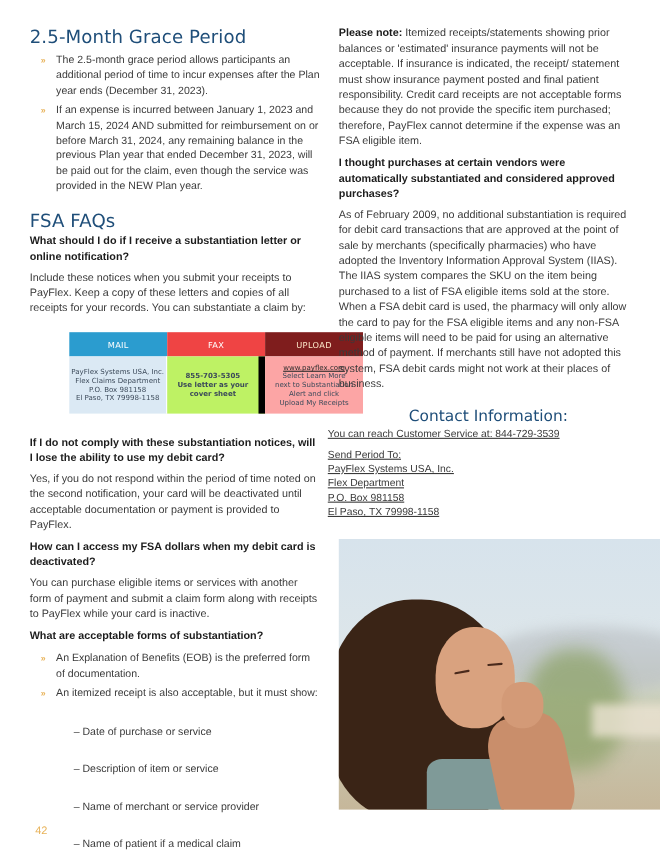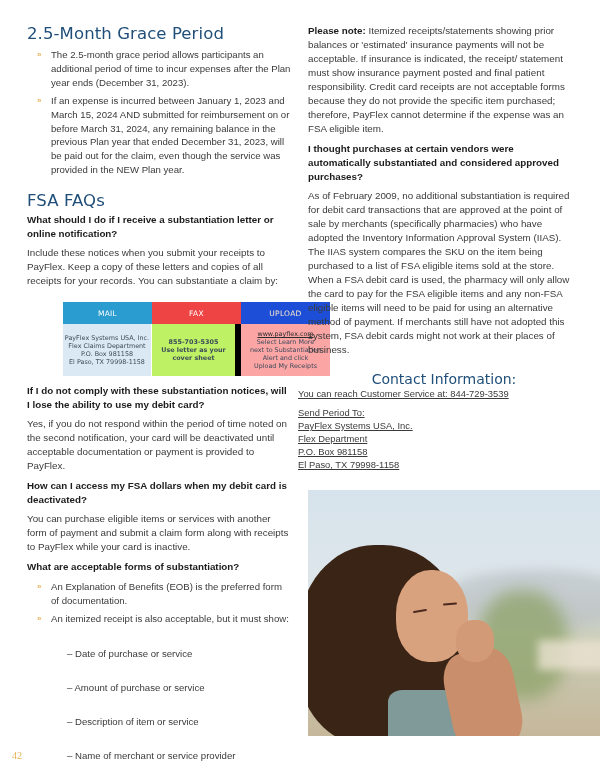--- a/index.html
+++ b/index.html
@@ -58,21 +58,21 @@
     font-size: 7.5px; letter-spacing: 0.3px; color: #ffffff;
     font-family: "DejaVu Sans", sans-serif;
   }
   .methods .body {
     height: 52px; display: flex; flex-direction: column; align-items: center; justify-content: center;
     font-size: 6.4px; line-height: 8px; text-align: center; color: #3c4a5a;
     font-family: "DejaVu Sans", sans-serif;
   }
   .h-mail { background: #2b9ccf; }
   .h-fax { background: #ef4444; }
-  .h-upload { background: #1d4ed8; color: #fde7c9 !important; }
+  .h-upload { background: #7f1d1d; color: #fde7c9 !important; }
   .b-mail { background: #dbe9f4; border-right: 1px solid #ffffff; }
   .b-fax { background: #bef264; border-right: 6px solid #000000; font-weight: bold; }
   .b-upload { background: #fca5a5; }
   .link { text-decoration: underline; color: #2b2b2b; }
 
   .contact-title {
     font-family: "DejaVu Sans", sans-serif;
     color: #1f4e79; font-size: 14px; text-align: center; margin-top: 14px;
     width: 292px; margin-left: -10px;
   }
@@ -86,21 +86,21 @@
   .photo .hill { position: absolute; left: 130px; top: 80px; width: 200px; height: 60px; border-radius: 50%; background: #b7bcc0; opacity: 0.6; filter: blur(6px); }
   .photo .tree { position: absolute; left: 170px; top: 100px; width: 90px; height: 110px; border-radius: 45%; background: #8ea36a; opacity: 0.75; filter: blur(8px); }
   .photo .bldg { position: absolute; left: 230px; top: 150px; width: 70px; height: 30px; background: #ebe3d2; opacity: 0.8; filter: blur(4px); }
   .photo .hair { position: absolute; left: -10px; top: 55px; width: 170px; height: 200px; border-radius: 45% 50% 30% 40%; background: #3a2416; }
   .photo .face { position: absolute; left: 88px; top: 80px; width: 72px; height: 92px; border-radius: 48% 48% 45% 45%; background: #d9a27f; }
   .photo .hand { position: absolute; left: 148px; top: 130px; width: 38px; height: 42px; border-radius: 45%; background: #d39a77; }
   .photo .arm { position: absolute; left: 140px; top: 160px; width: 70px; height: 100px; border-radius: 30%; background: #c98e6b; transform: rotate(-12deg); }
   .photo .top { position: absolute; left: 80px; top: 200px; width: 70px; height: 60px; border-radius: 20%; background: #7f9a98; }
   .photo .eye { position: absolute; width: 14px; height: 2px; background: #4a2a1c; border-radius: 2px; }
 
-  .page-num { position: absolute; left: 12px; top: 750px; font-size: 10px; color: #e8b35a; font-family: Liberation Serif, serif; }
+  .page-num { position: absolute; left: 32px; top: 750px; font-size: 10px; color: #e8b35a; font-family: Liberation Sans, sans-serif; }
 </style>
 </head>
 <body>
 
 <div class="col-left">
   <h1 class="section-title">2.5-Month Grace Period</h1>
   <ul class="bullets">
     <li><span class="mark">»</span><span>The 2.5-month grace period allows participants an additional period of time to incur expenses after the Plan year ends (December 31, 2023).</span></li>
     <li><span class="mark">»</span><span>If an expense is incurred between January 1, 2023 and March 15, 2024 AND submitted for reimbursement on or before March 31, 2024, any remaining balance in the previous Plan year that ended December 31, 2023, will be paid out for the claim, even though the service was provided in the NEW Plan year.</span></li>
   </ul>
@@ -127,32 +127,31 @@
     </div>
     <div class="body b-upload">
       <span class="link">www.payflex.com</span>
       <span>Select Learn More</span>
       <span>next to Substantiation</span>
       <span>Alert and click</span>
       <span>Upload My Receipts</span>
     </div>
   </div>
 
-  <div class="q" style="margin-top:8px;">If I do not comply with these substantiation notices, will I lose the ability to use my debit card?</div>
+  <div class="q" style="margin-top:20px;">If I do not comply with these substantiation notices, will I lose the ability to use my debit card?</div>
   <div class="p">Yes, if you do not respond within the period of time noted on the second notification, your card will be deactivated until acceptable documentation or payment is provided to PayFlex.</div>
   <div class="q" style="margin-top:6px;">How can I access my FSA dollars when my debit card is deactivated?</div>
   <div class="p">You can purchase eligible items or services with another form of payment and submit a claim form along with receipts to PayFlex while your card is inactive.</div>
   <div class="q" style="margin-top:6px;">What are acceptable forms of substantiation?</div>
   <ul class="bullets" style="margin-top:6px;">
     <li><span class="mark">»</span><span>An Explanation of Benefits (EOB) is the preferred form of documentation.</span></li>
     <li><span class="mark">»</span><span>An itemized receipt is also acceptable, but it must show:</span></li>
   </ul>
   <ul class="sublist">
     <li>– Date of purchase or service</li>
-    <li>– Amount of purchase or service</li>
     <li>– Description of item or service</li>
     <li>– Name of merchant or service provider</li>
     <li>– Name of patient if a medical claim</li>
   </ul>
 </div>
 
 <div class="col-right">
   <div class="p" style="margin-top:0;"><b style="color:#1c1c1c">Please note:</b><span> Itemized receipts/statements showing prior balances or 'estimated' insurance payments will not be acceptable. If insurance is indicated, the receipt/ statement must show insurance payment posted and final patient responsibility. Credit card receipts are not acceptable forms because they do not provide the specific item purchased; therefore, PayFlex cannot determine if the expense was an FSA eligible item.</span></div>
   <div class="q" style="margin-top:6px;">I thought purchases at certain vendors were automatically substantiated and considered approved purchases?</div>
   <div class="p">As of February 2009, no additional substantiation is required for debit card transactions that are approved at the point of sale by merchants (specifically pharmacies) who have adopted the Inventory Information Approval System (IIAS). The IIAS system compares the SKU on the item being purchased to a list of FSA eligible items sold at the store. When a FSA debit card is used, the pharmacy will only allow the card to pay for the FSA eligible items and any non-FSA eligible items will need to be paid for using an alternative method of payment. If merchants still have not adopted this system, FSA debit cards might not work at their places of business.</div>

